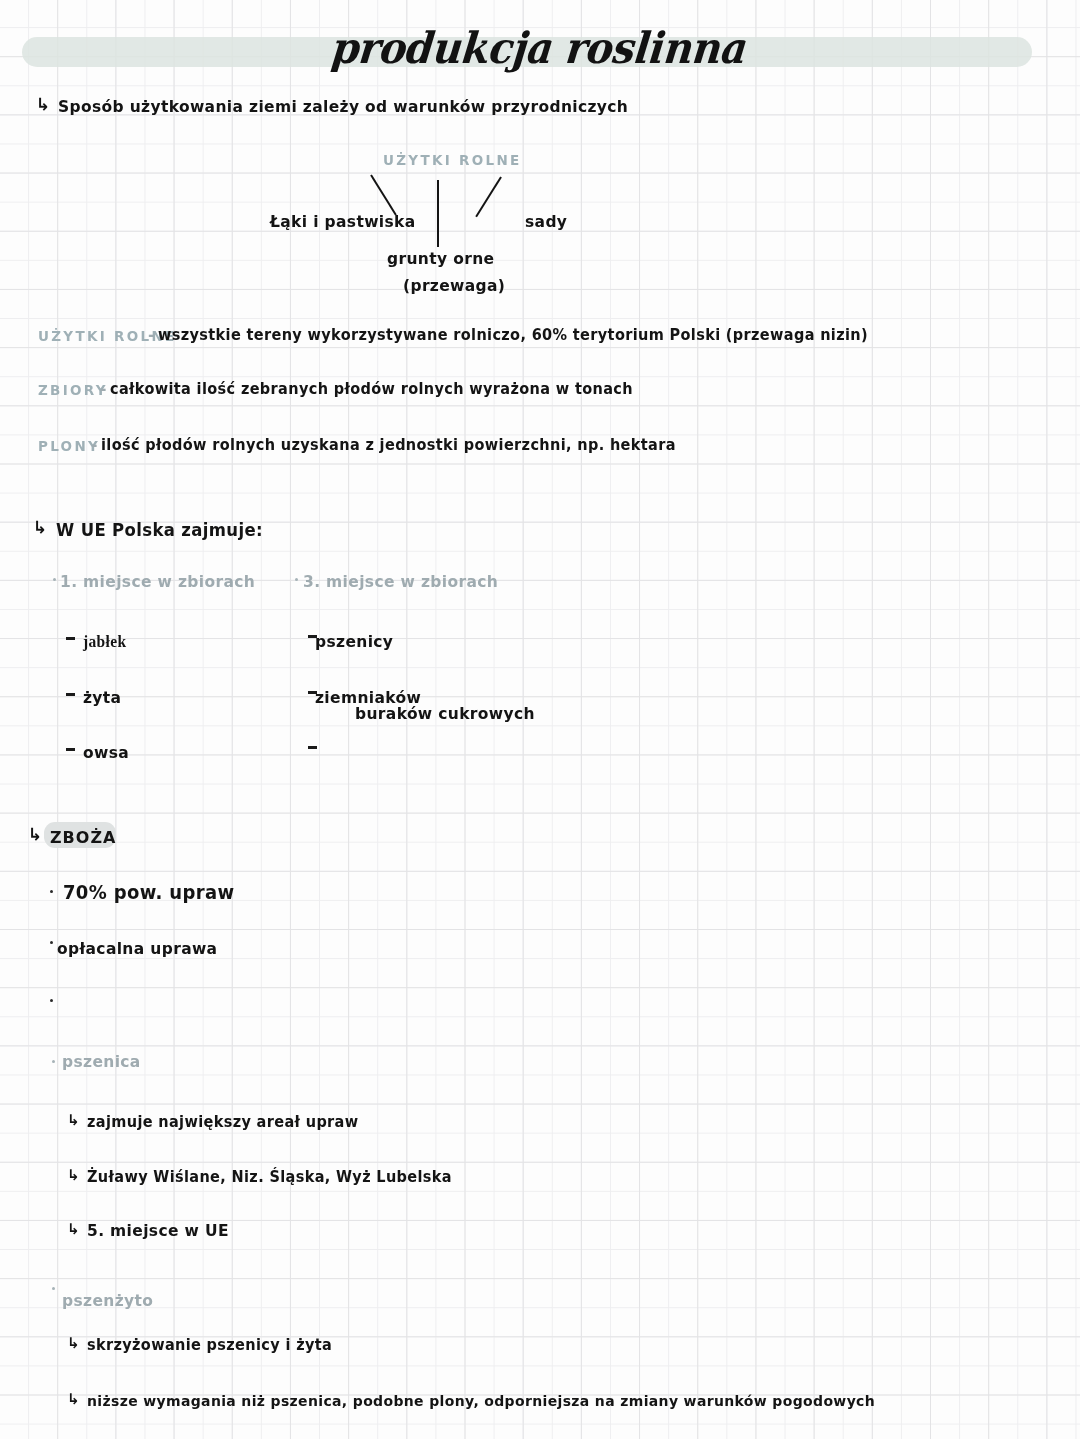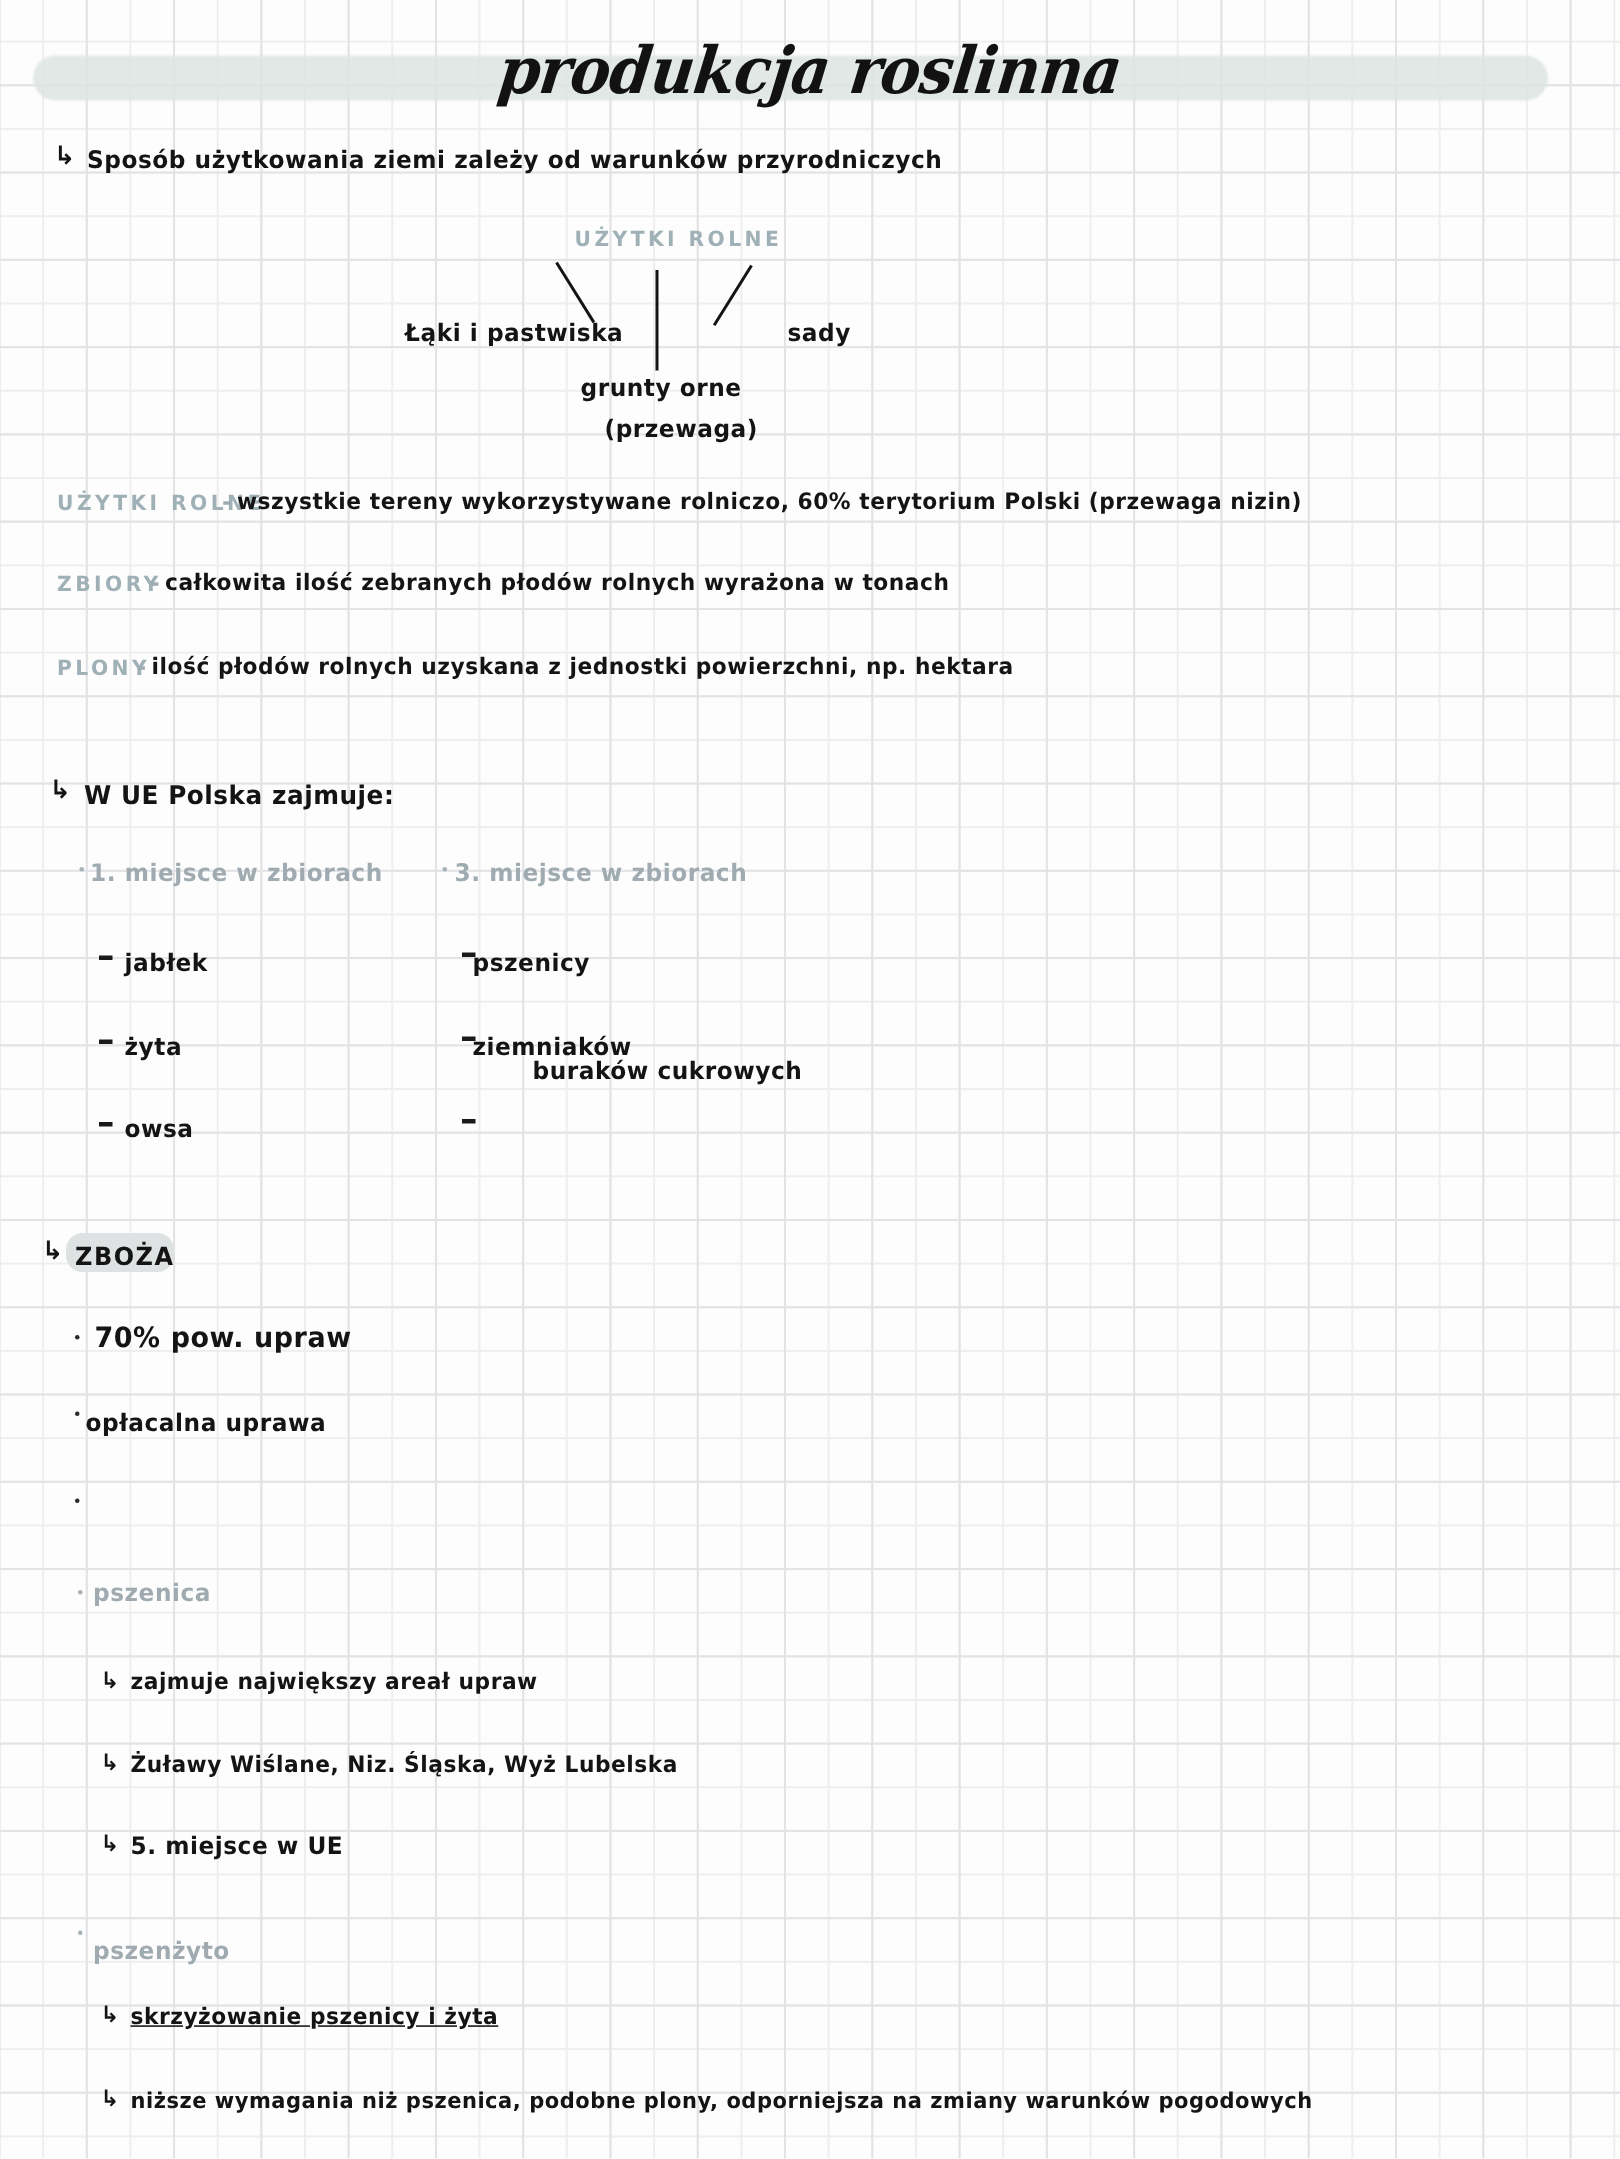--- a/index.html
+++ b/index.html
@@ -155,21 +155,21 @@
   <div class="hw light" style="left:91px; top:436px;">-</div>
   <div class="hw small" style="left:101px; top:437px;">ilość płodów rolnych uzyskana z jednostki powierzchni, np. hektara</div>
 
   <div class="arrow" style="left:33px; top:519px;">↳</div>
   <div class="hw" style="left:56px; top:521px; font-size:16.5px;">W UE Polska zajmuje:</div>
 
   <div class="bullet-dot lightdot" style="left:53px; top:578px;"></div>
   <div class="hw light" style="left:60px; top:573px;">1. miejsce w zbiorach</div>
 
   <div class="bullet-dash" style="left:66px; top:637px;"></div>
-  <div class="hw" style="left:83px; top:633px;">jabłek</div>
+  <div class="hw" style="left:83px; top:633px;font-family:Liberation Serif, serif;">jabłek</div>
 
   <div class="bullet-dash" style="left:66px; top:693px;"></div>
   <div class="hw" style="left:83px; top:689px;">żyta</div>
 
   <div class="bullet-dash" style="left:66px; top:748px;"></div>
   <div class="hw" style="left:83px; top:744px;">owsa</div>
 
   <div class="bullet-dot lightdot" style="left:295px; top:578px;"></div>
   <div class="hw light" style="left:303px; top:573px;">3. miejsce w zbiorach</div>
 
@@ -203,18 +203,18 @@
   <div class="arrow" style="left:67px; top:1168px; font-size:15px;">↳</div>
   <div class="hw small" style="left:87px; top:1169px;">Żuławy Wiślane, Niz. Śląska, Wyż Lubelska</div>
 
   <div class="arrow" style="left:67px; top:1222px; font-size:15px;">↳</div>
   <div class="hw" style="left:87px; top:1222px;">5. miejsce w UE</div>
 
   <div class="bullet-dot lightdot" style="left:52px; top:1287px;"></div>
   <div class="hw light" style="left:62px; top:1292px;">pszenżyto</div>
 
   <div class="arrow" style="left:67px; top:1336px; font-size:15px;">↳</div>
-  <div class="hw small" style="left:87px; top:1337px;text-decoration:underline;">skrzyżowanie pszenicy i żyta</div>
+  <div class="hw small" style="left:87px; top:1337px;">skrzyżowanie pszenicy i żyta</div>
 
   <div class="arrow" style="left:67px; top:1392px; font-size:15px;">↳</div>
   <div class="hw small" style="left:87px; top:1393px; font-size:14px;">niższe wymagania niż pszenica, podobne plony, odporniejsza na zmiany warunków pogodowych</div>
 
 </div>
 
 </body></html>

